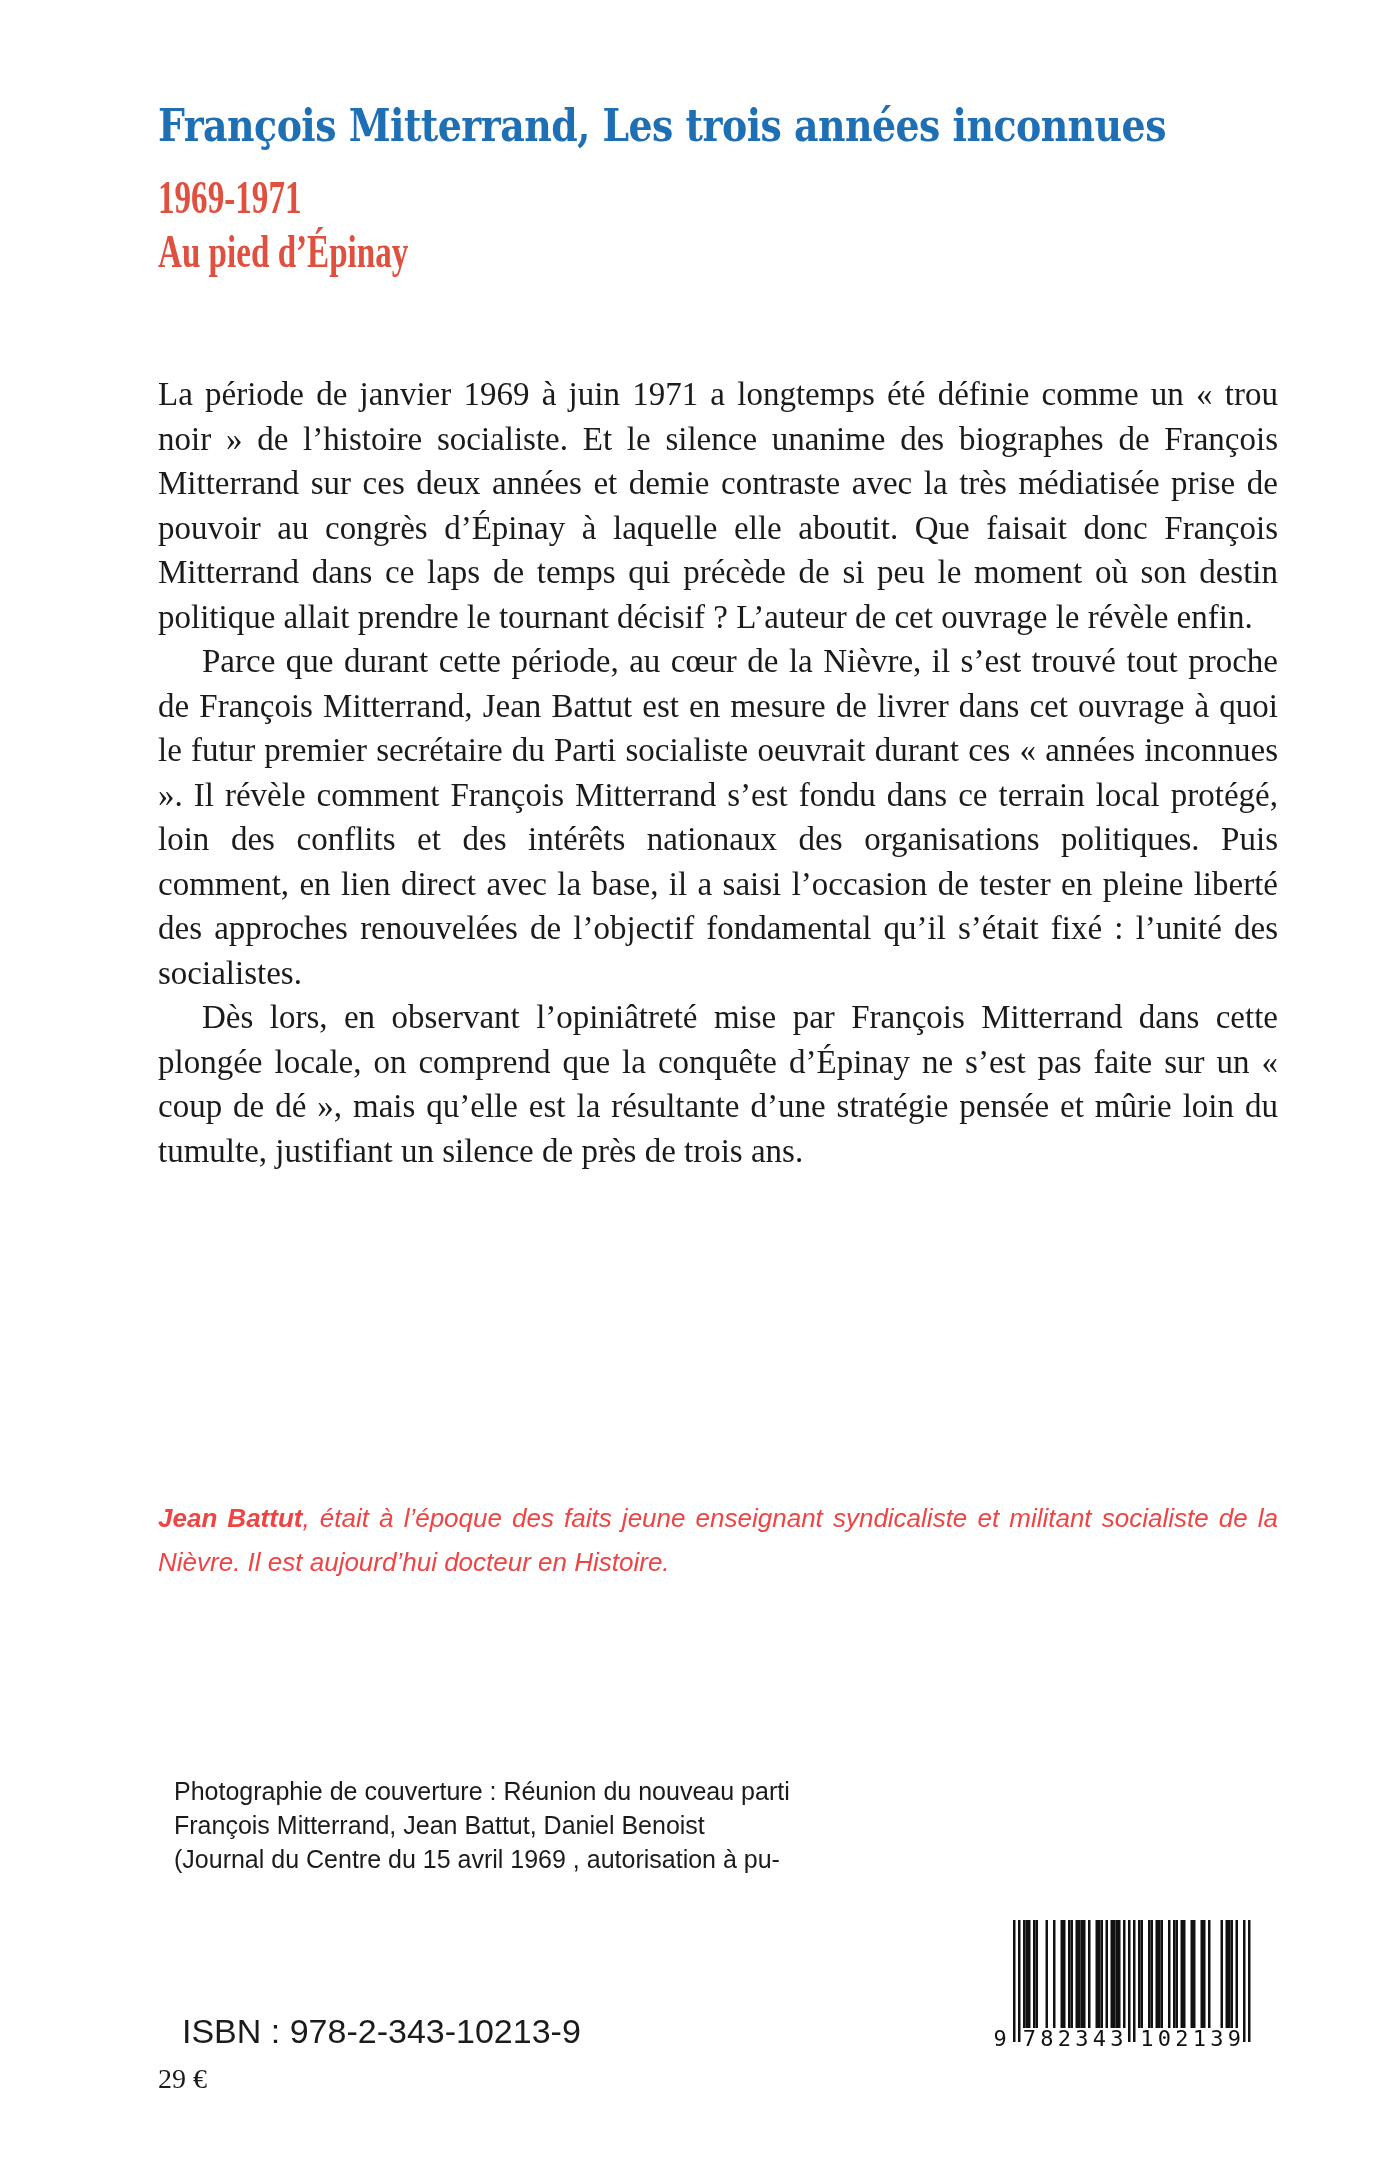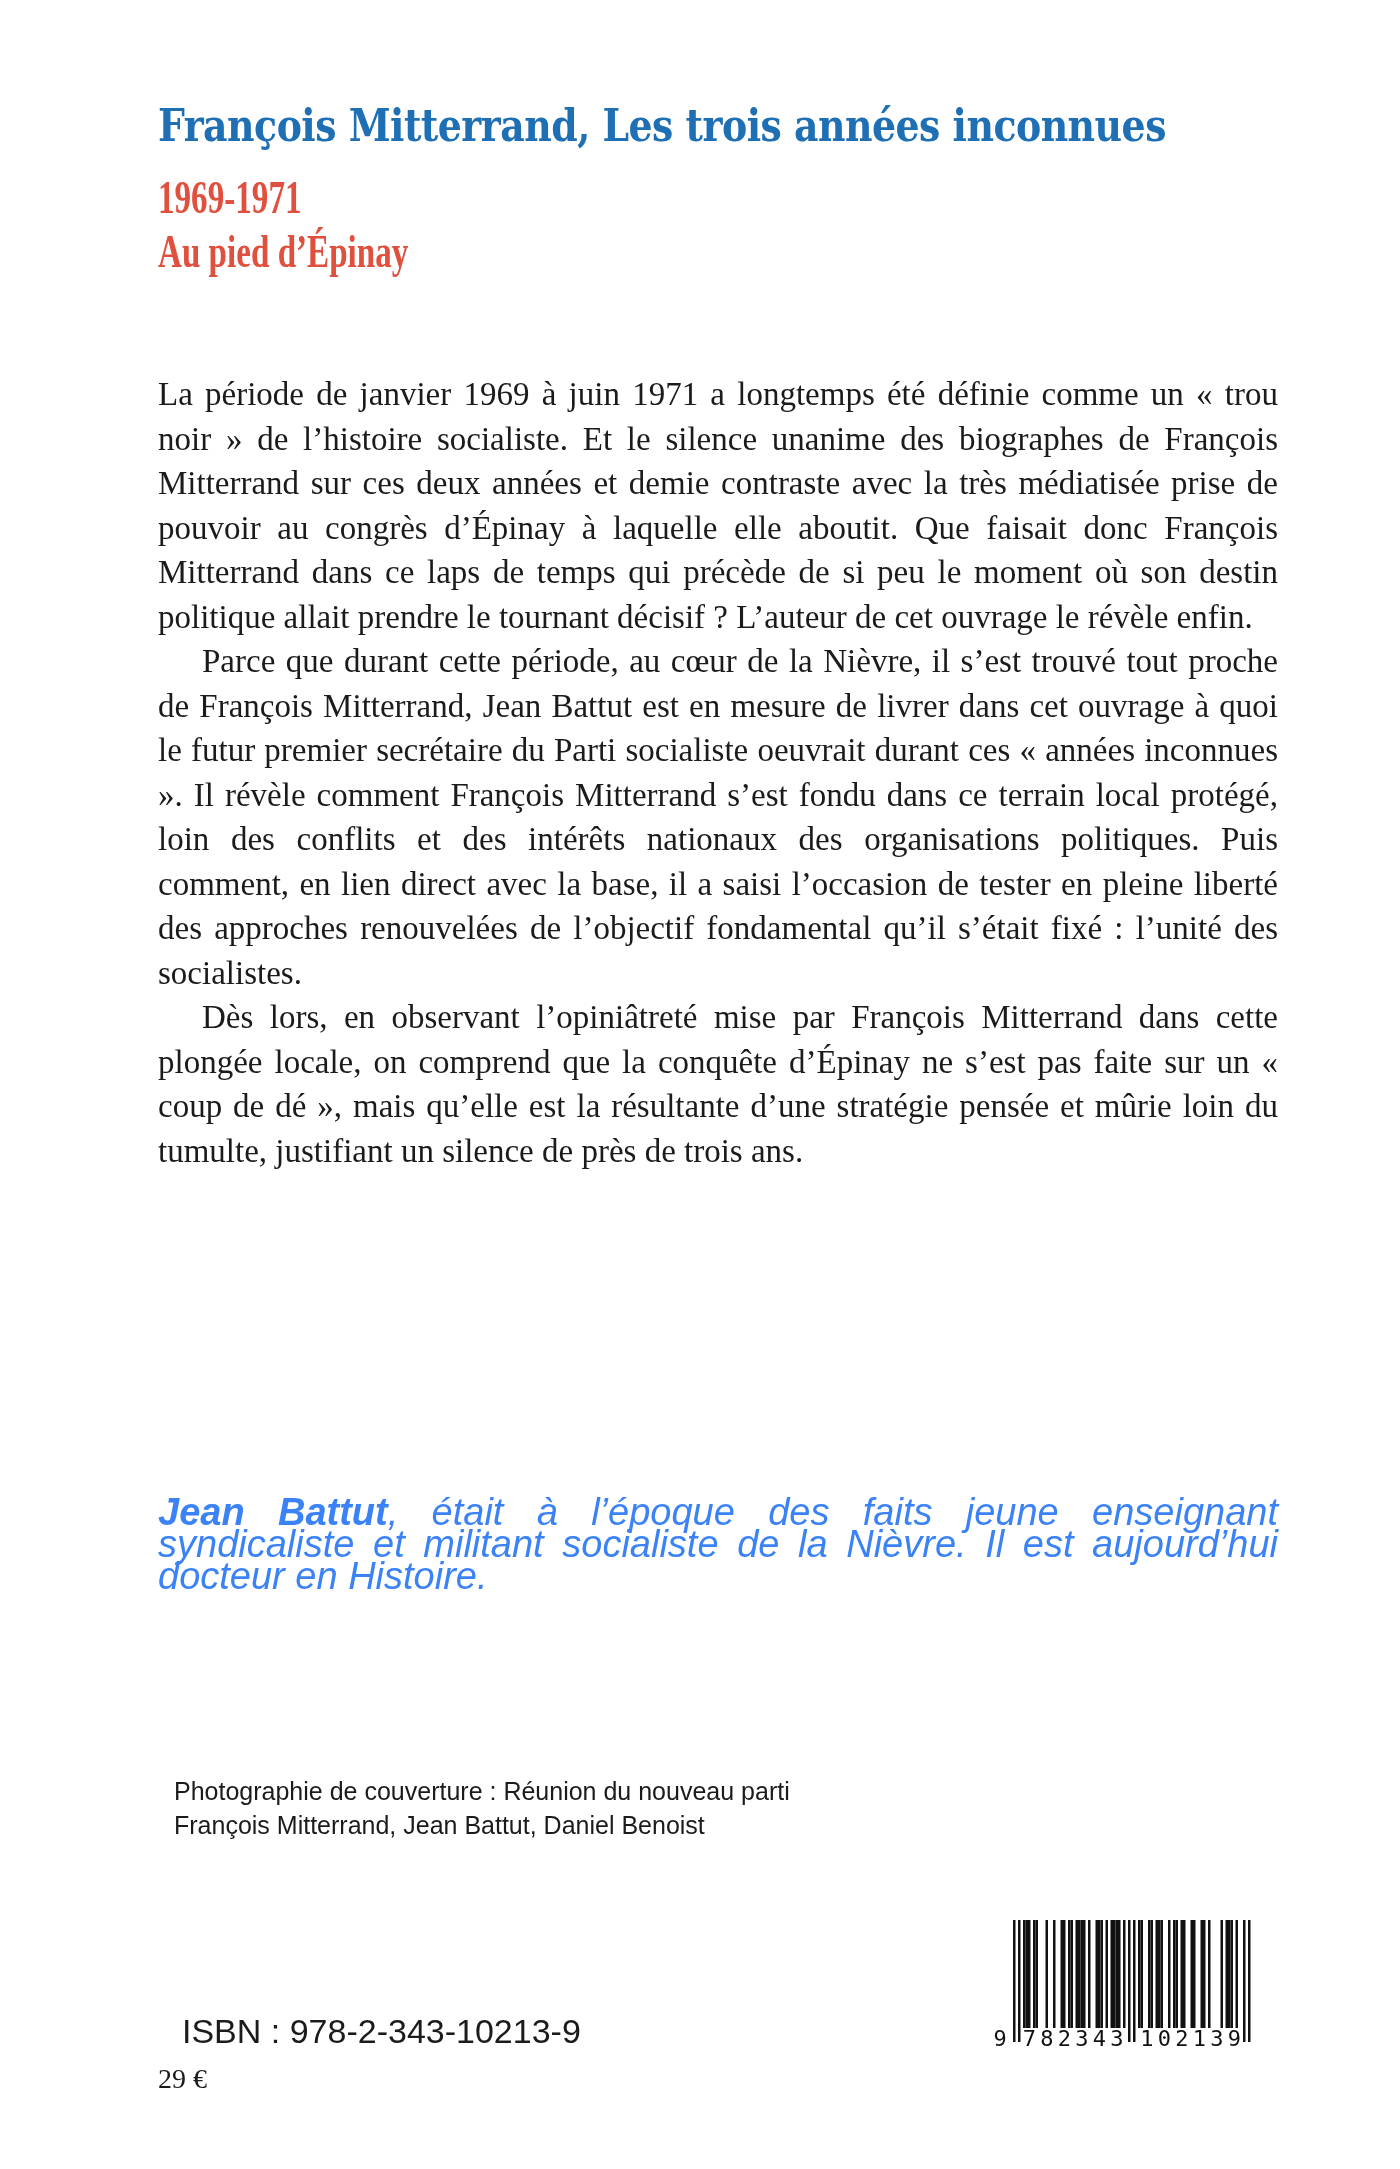--- a/index.html
+++ b/index.html
@@ -64,26 +64,26 @@
   .body-text p.indent {
     text-indent: 44px;
   }
 
   .author-bio {
     position: absolute;
     left: 158px;
     top: 1496px;
     width: 1120px;
     font-family: "Liberation Sans", "DejaVu Sans", sans-serif;
-    font-size: 38px;
-    line-height: 32px;
+    font-size: 26px;
+    line-height: 44px;
     font-style: italic;
     text-align: justify;
     margin: 0;
-    color: #3b82f6;
+    color: #ef4444;
   }
   .author-bio .author-name {
     font-weight: bold;
     font-style: italic;
   }
 
   .credits {
     position: absolute;
     left: 158px;
     top: 1758px;
@@ -140,20 +140,21 @@
   <p>La période de janvier 1969 à juin 1971 a longtemps été définie comme un « trou noir » de l’histoire socialiste. Et le silence unanime des biographes de François Mitterrand sur ces deux années et demie contraste avec la très médiatisée prise de pouvoir au congrès d’Épinay à laquelle elle aboutit. Que faisait donc François Mitterrand dans ce laps de temps qui précède de si peu le moment où son destin politique allait prendre le tournant décisif ? L’auteur de cet ouvrage le révèle enfin.</p>
   <p class="indent">Parce que durant cette période, au cœur de la Nièvre, il s’est trouvé tout proche de François Mitterrand, Jean Battut est en mesure de livrer dans cet ouvrage à quoi le futur premier secrétaire du Parti socialiste oeuvrait durant ces « années inconnues ». Il révèle comment François Mitterrand s’est fondu dans ce terrain local protégé, loin des conflits et des intérêts nationaux des organisations politiques. Puis comment, en lien direct avec la base, il a saisi l’occasion de tester en pleine liberté des approches renouvelées de l’objectif fondamental qu’il s’était fixé : l’unité des socialistes.</p>
   <p class="indent">Dès lors, en observant l’opiniâtreté mise par François Mitterrand dans cette plongée locale, on comprend que la conquête d’Épinay ne s’est pas faite sur un « coup de dé », mais qu’elle est la résultante d’une stratégie pensée et mûrie loin du tumulte, justifiant un silence de près de trois ans.</p>
 </div>
 
 <p class="author-bio"><span class="author-name">Jean Battut</span><span>, était à l’époque des faits jeune enseignant syndicaliste et militant socialiste de la Nièvre. Il est aujourd’hui docteur en Histoire.</span></p>
 
 <div class="credits">
   <div>Photographie de couverture : Réunion du nouveau parti</div>
   <div>François Mitterrand, Jean Battut, Daniel Benoist</div>
+  <div>(Journal du Centre du 15 avril 1969 , autorisation à pu-</div>
 </div>
 
 <div class="isbn">ISBN : 978-2-343-10213-9</div>
 <div class="price">29 €</div>
 
 <div class="barcode">
   <svg id="barcode-svg" width="270" height="132" viewBox="0 0 270 132">
       <rect x="23" y="2" width="2.5" height="122" fill="#111"></rect>
       <rect x="28" y="2" width="2.5" height="122" fill="#111"></rect>
       <rect x="33" y="2" width="2.5" height="108" fill="#111"></rect>

